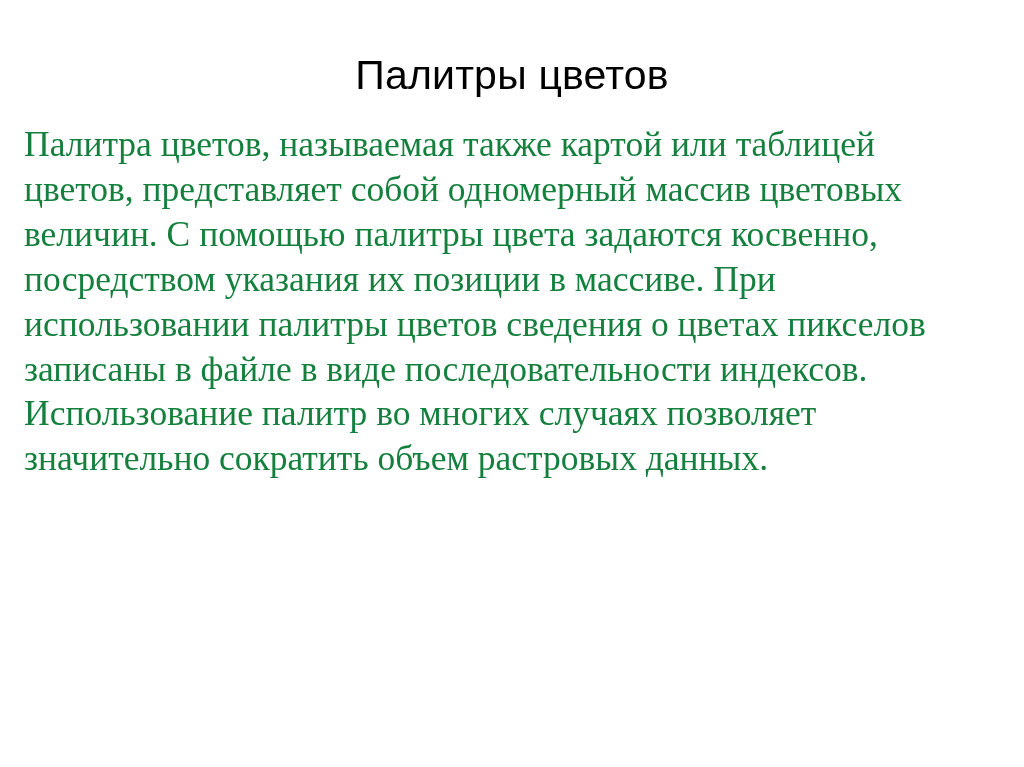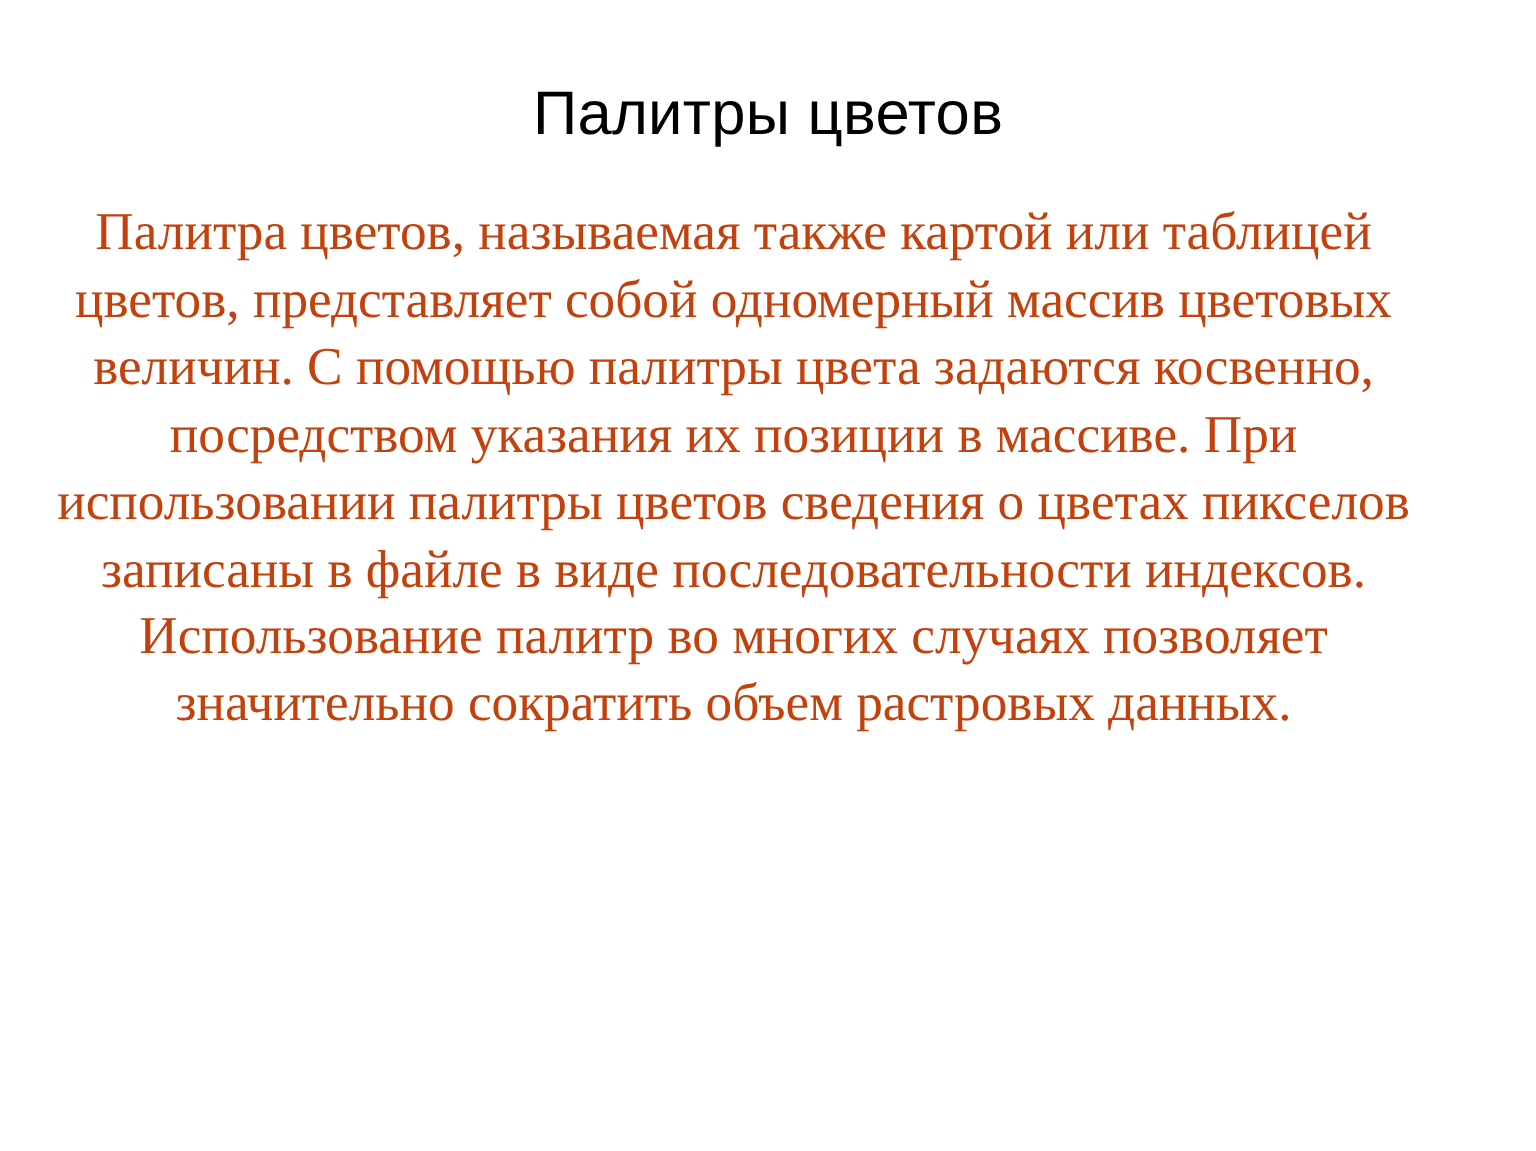--- a/index.html
+++ b/index.html
@@ -33,26 +33,26 @@
     letter-spacing: 0.2px;
     color: #000000;
   }
   .slide-body {
     position: absolute;
     top: 122px;
     left: 24px;
     width: 930px;
   }
   .body-paragraph {
-    margin: 10px;
+    margin: 0;
     font-family: "Liberation Serif", serif;
     font-size: 35.5px;
     line-height: 1.265;
-    text-align: center;
-    color: #c2410c;
+    text-align: left;
+    color: #15803d;
     white-space: pre-wrap;
   }
 </style>
 </head>
 <body>
 
 <div class="slide">
   <h1 class="slide-title">Палитры цветов</h1>
 
   <div class="slide-body">

